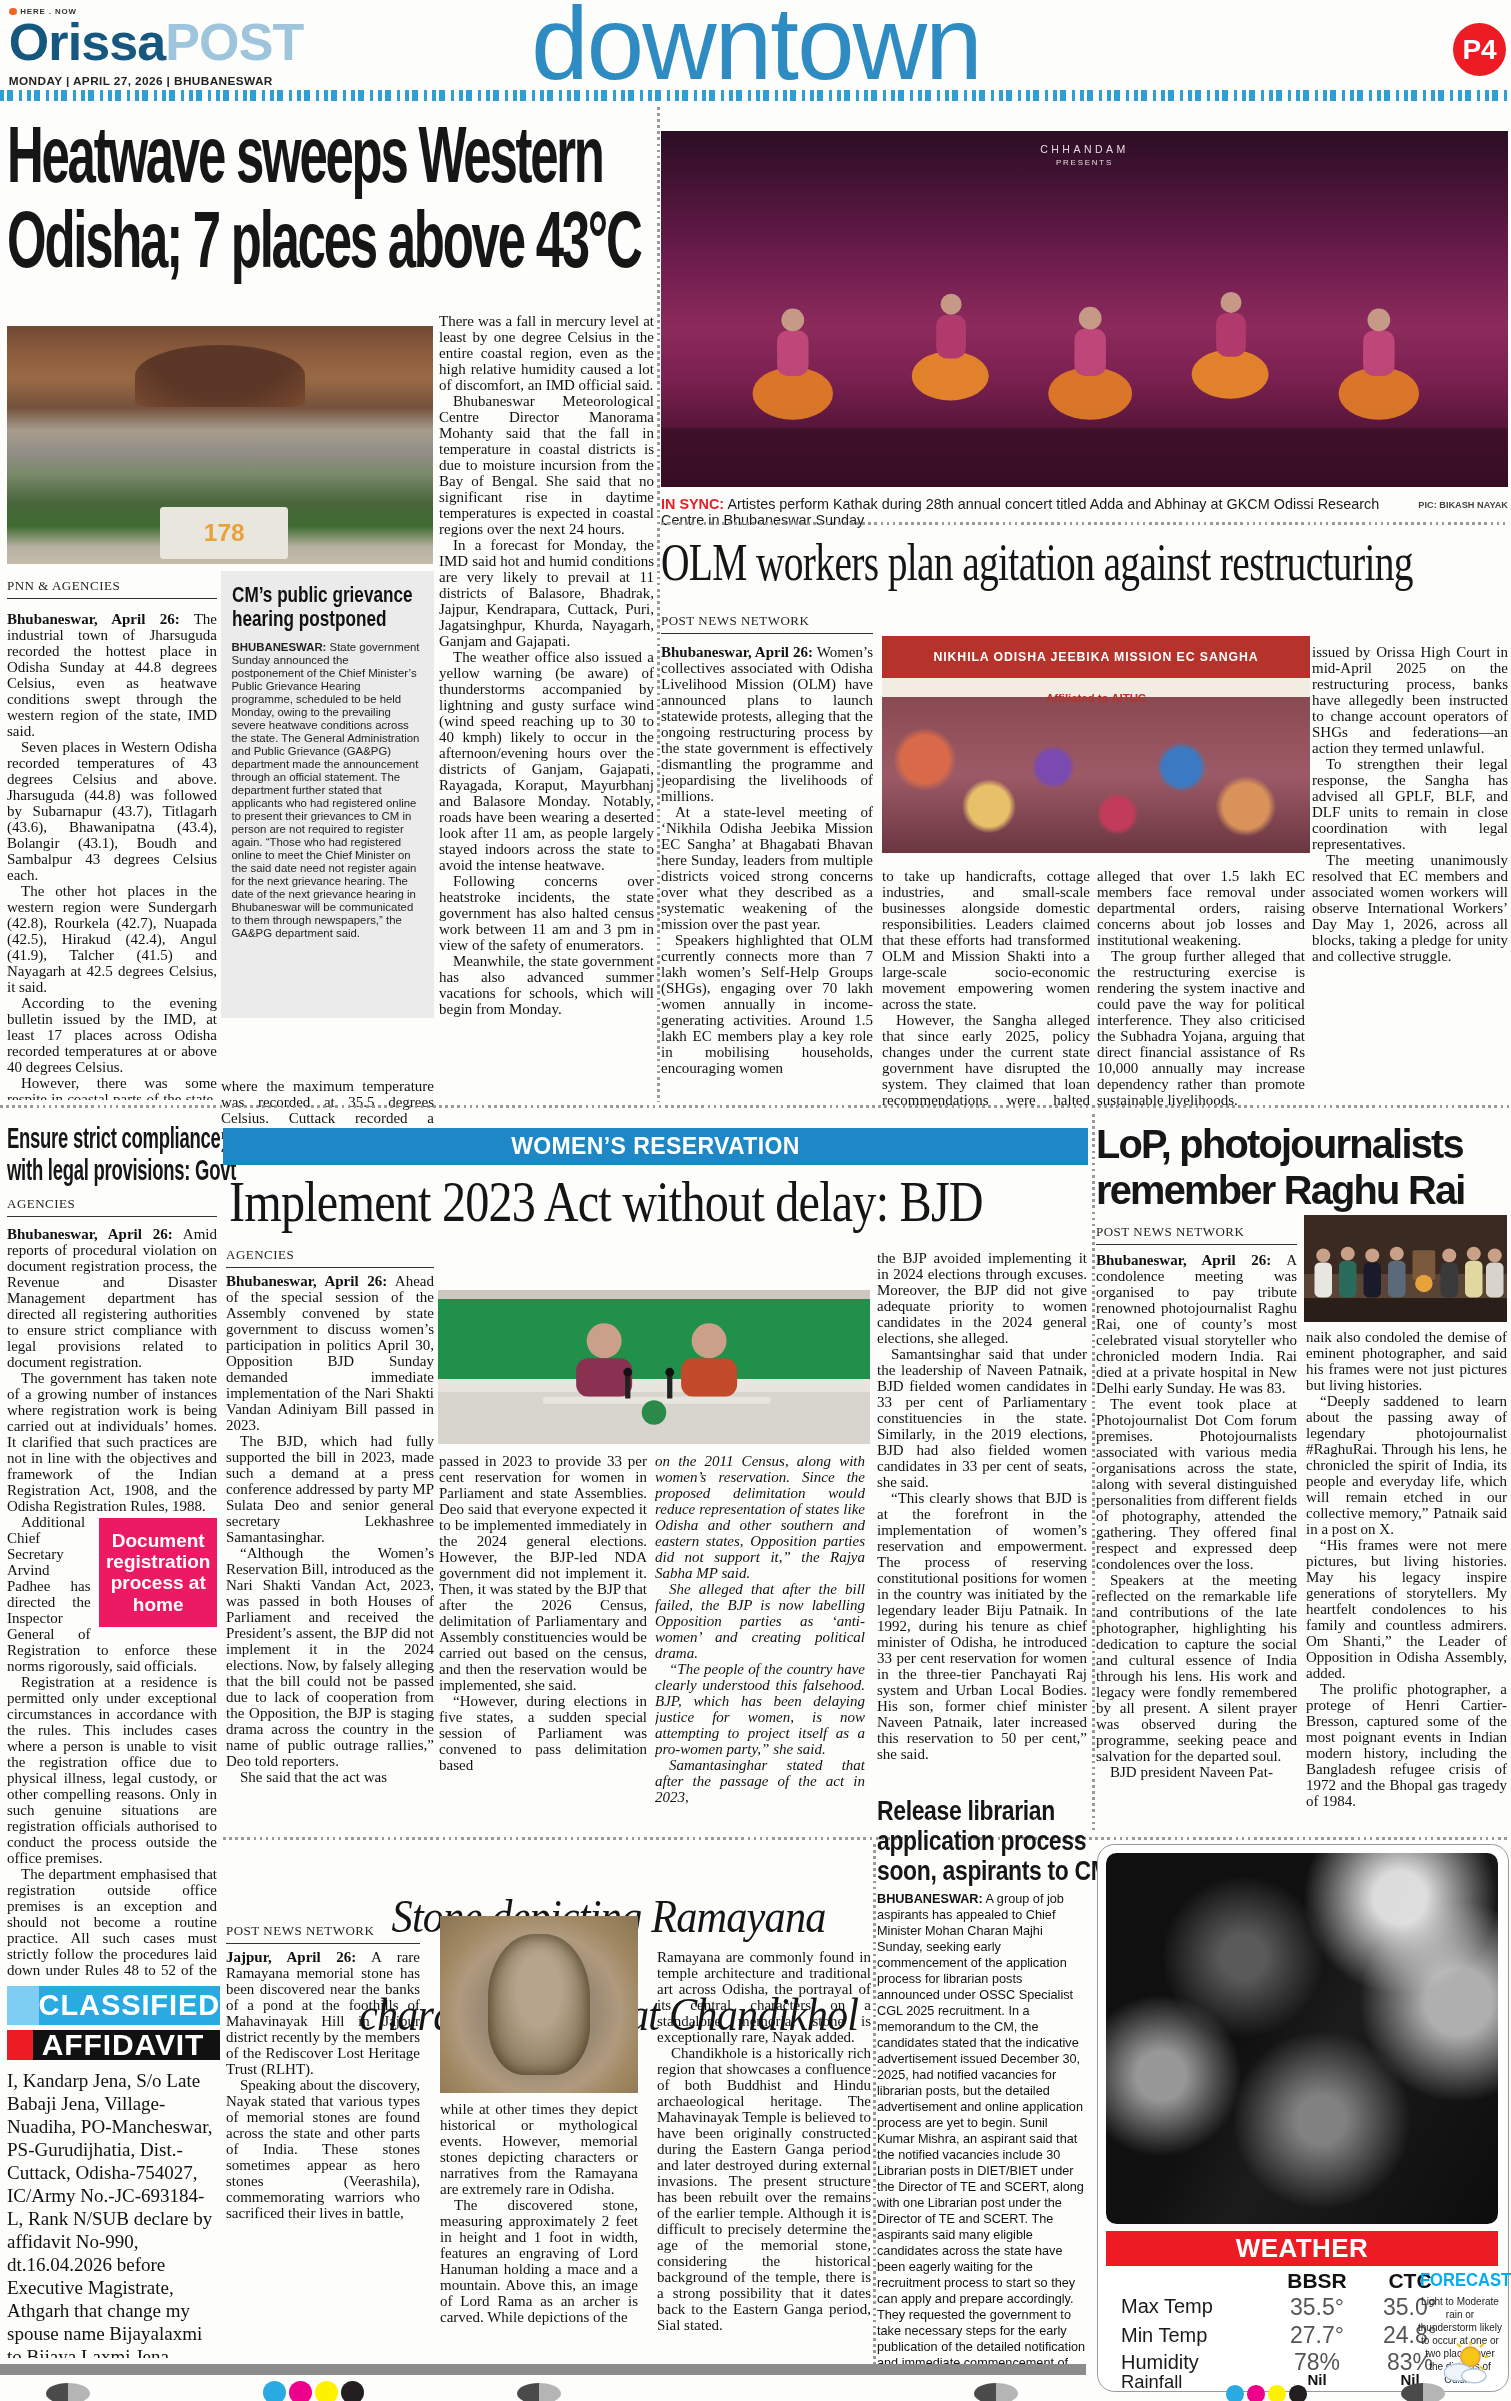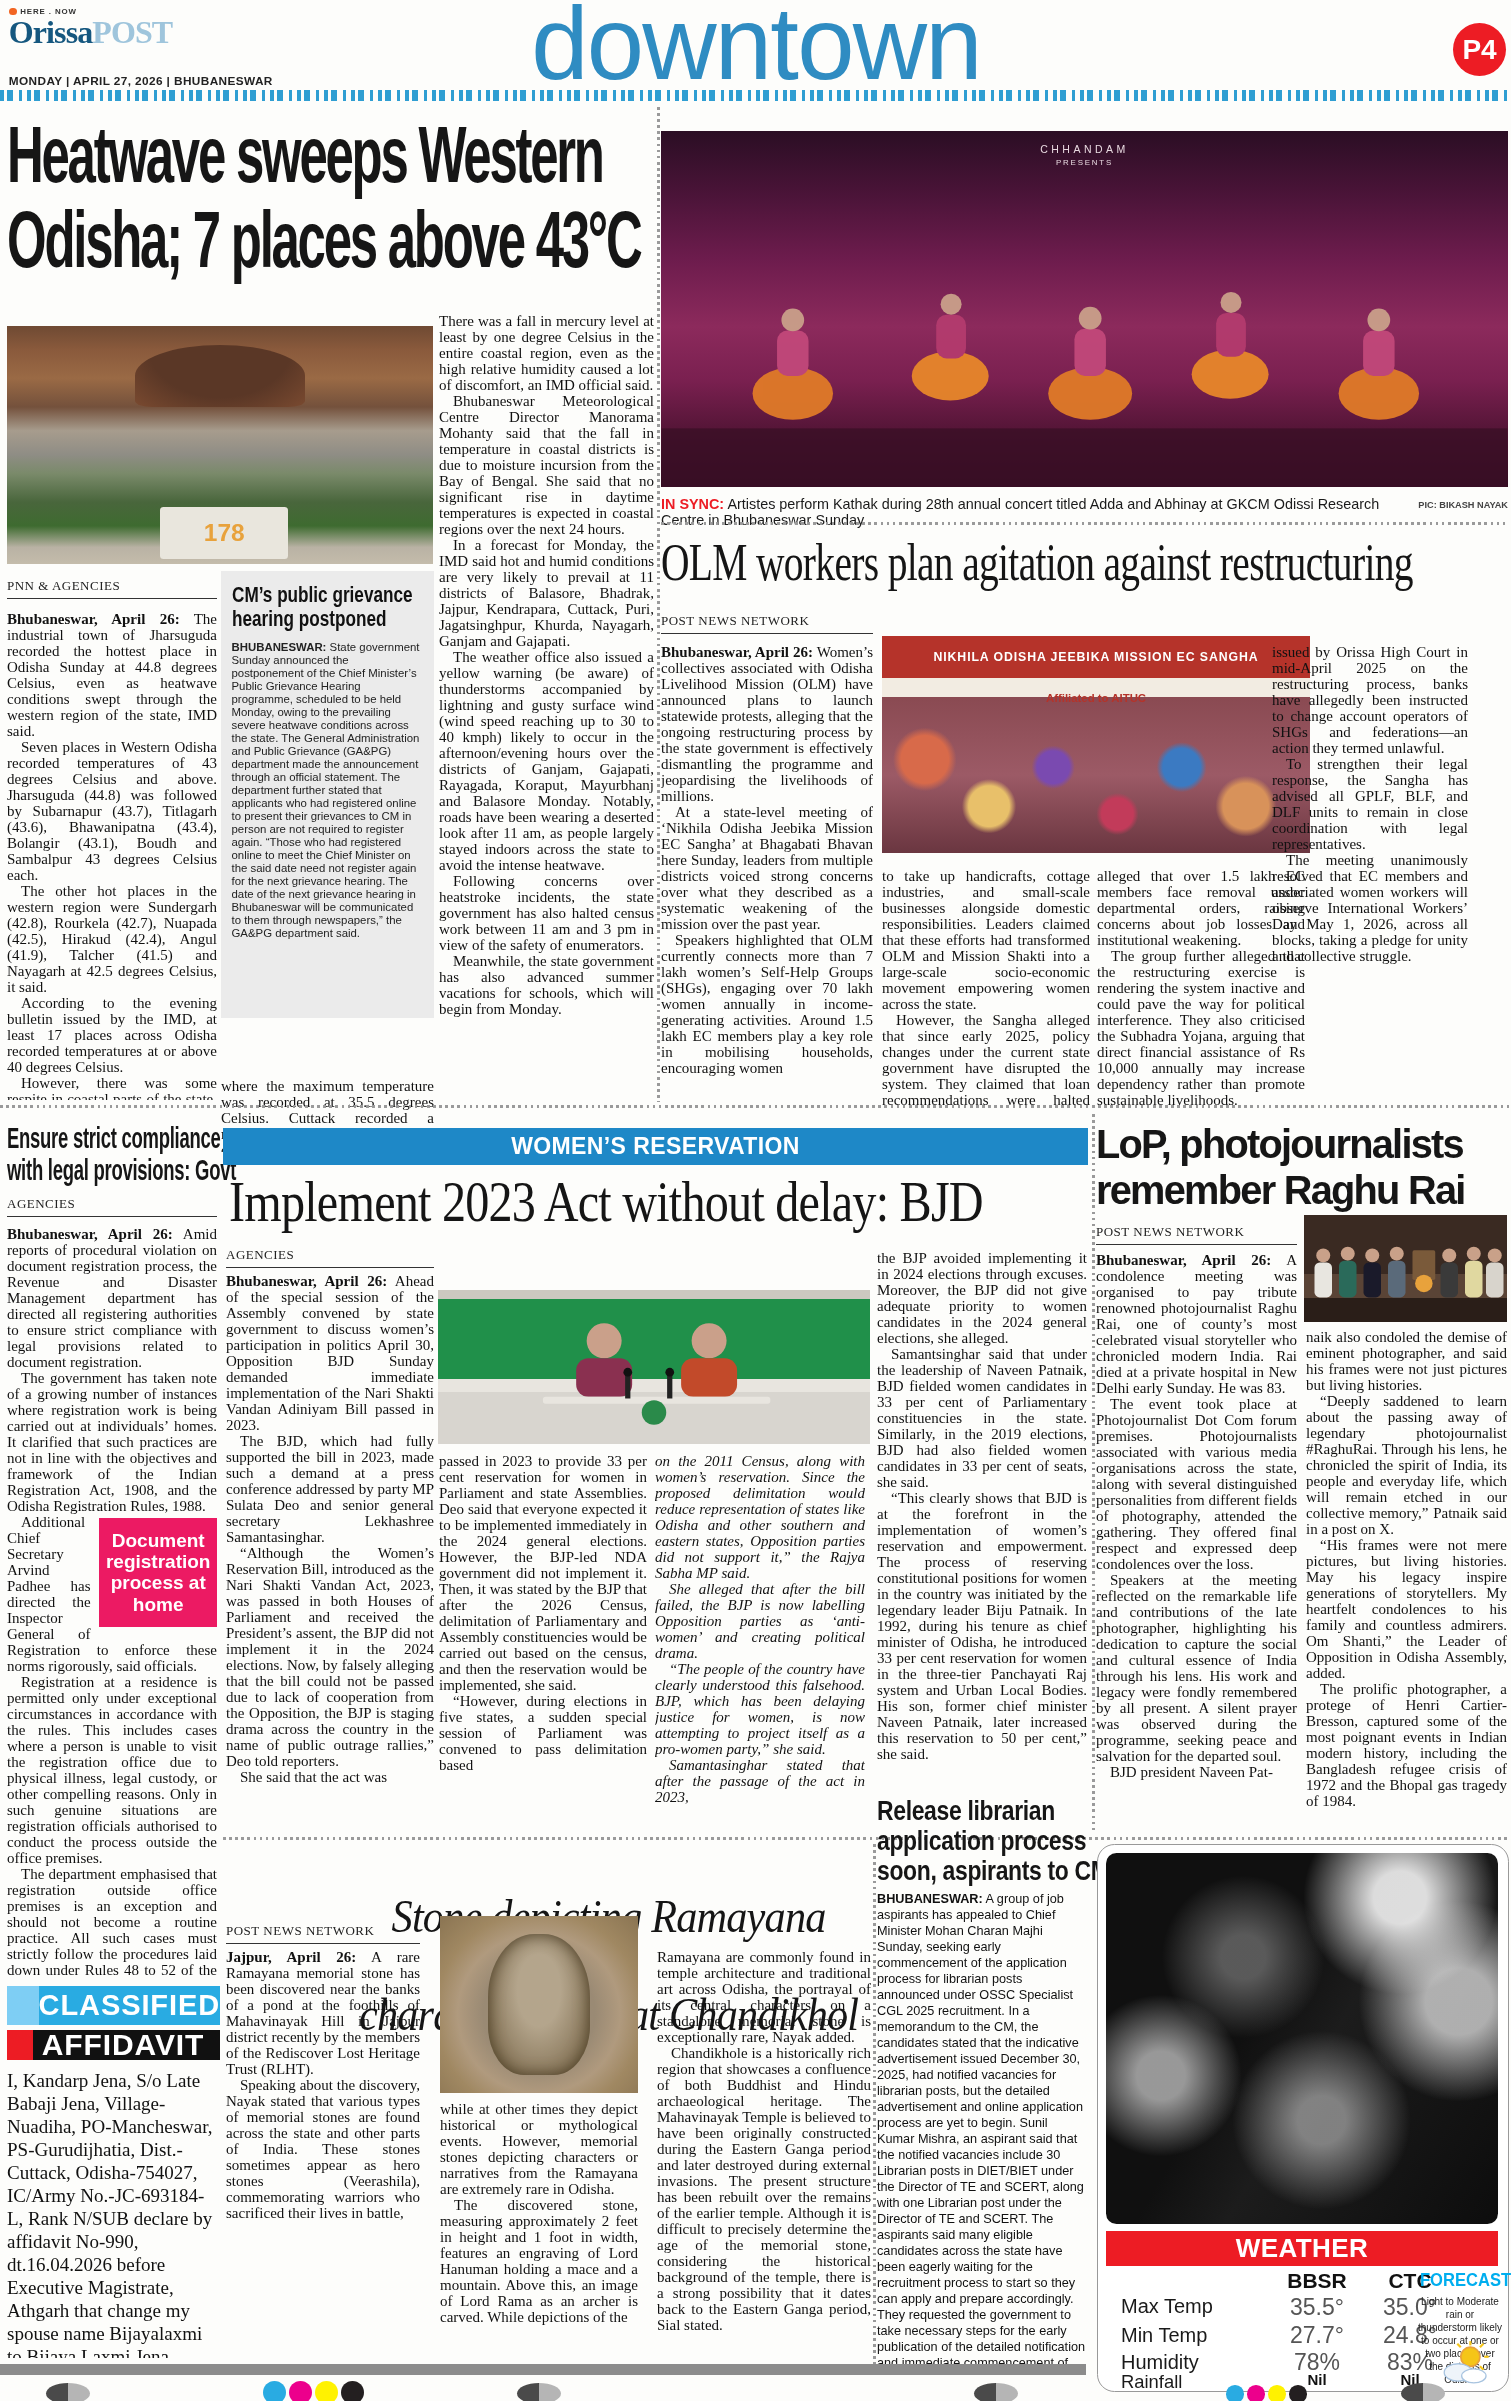--- a/index.html
+++ b/index.html
@@ -1,20 +1,20 @@
 <!DOCTYPE html>
 <html lang="en" style="font-size:14px"><head>
 <meta charset="utf-8">
 <style>
   html,body{margin:0;padding:0;background:#e8e8e8;}
   .page{position:relative;width:1512px;height:2401px;background:#fdfdfb;margin:0 auto;overflow:hidden;
         font-family:"Liberation Serif",serif;color:#111;}
   .abs{position:absolute;}
   
-  .brand{font-family:Liberation Serif, serif;font-weight:bold;font-size:32px;letter-spacing:-0.9px;line-height:1;}
+  .brand{font-family:Liberation Sans, sans-serif;font-weight:bold;font-size:52px;letter-spacing:-0.9px;line-height:1;}
   .brand .o{color:#15577f;} .brand .p{color:#9fc5dc;}
   .tagline{font-family:"Liberation Sans",sans-serif;font-size:7.9px;font-weight:bold;letter-spacing:0.9px;color:#333;display:flex;align-items:center;gap:3.5px;}
   .tagdot{width:7.9px;height:7.9px;border-radius:50%;background:#f26522;display:inline-block;}
   .dateline{font-family:"Liberation Sans",sans-serif;font-size:11.8px;font-weight:bold;letter-spacing:0.4px;color:#222;}
   .section-title{font-family:"Liberation Sans",sans-serif;font-weight:100;font-size:103px;color:#2f8cc2;text-align:center;line-height:88px;letter-spacing:-1.8px;}
   .pbadge{width:53px;height:53px;border-radius:50%;background:#ed1c24;color:#fff;font-family:"Liberation Sans",sans-serif;
           font-weight:bold;font-size:28px;display:flex;align-items:center;justify-content:center;}
   .ticker{height:11.4px;background:
      repeating-linear-gradient(90deg,#2f9ed2 0 3.5px,transparent 3.5px 7px,#2f9ed2 7px 13px,transparent 13px 19px,#2f9ed2 19px 22px,transparent 22px 27px);}
   
@@ -195,21 +195,21 @@
       </div>
   </div>
   <div class="abs col cont" style="left:882px;top:868px;width:208px;height:242px;">
       <p>to take up handicrafts, cottage industries, and small-scale businesses alongside domestic responsibilities. Leaders claimed that these efforts had transformed OLM and Mission Shakti into a large-scale socio-economic movement empowering women across the state.</p>
       <p>However, the Sangha alleged that since early 2025, policy changes under the current state government have disrupted the system. They claimed that loan recommendations were halted from April 2025, restricting financial access for SHGs and impacting livelihood opportunities. Additionally, they</p>
     </div>
   <div class="abs col cont" style="left:1097px;top:868px;width:208px;height:242px;">
       <p>alleged that over 1.5 lakh EC members face removal under departmental orders, raising concerns about job losses and institutional weakening.</p>
       <p>The group further alleged that the restructuring exercise is rendering the system inactive and could pave the way for political interference. They also criticised the Subhadra Yojana, arguing that direct financial assistance of Rs 10,000 annually may increase dependency rather than promote sustainable livelihoods.</p>
     </div>
-  <div class="abs col cont" style="left:1272px;top:644px;width:196px;height:468px;">
+  <div class="abs col cont" style="left:1312px;top:644px;width:196px;height:468px;">
       <p>issued by Orissa High Court in mid-April 2025 on the restructuring process, banks have allegedly been instructed to change account operators of SHGs and federations—an action they termed unlawful.</p>
       <p>To strengthen their legal response, the Sangha has advised all GPLF, BLF, and DLF units to remain in close coordination with legal representatives.</p>
       <p>The meeting unanimously resolved that EC members and associated women workers will observe International Workers’ Day May 1, 2026, across all blocks, taking a pledge for unity and collective struggle.</p>
     </div>
 
   <div class="abs wavy-h" style="left:0;top:1105px;width:1512px;"></div>
 
   <div class="abs hl-cond" style="left:7px;top:1122px;width:350px;font-size:30px;line-height:32px;letter-spacing:-0.4px;transform:scaleX(.615);">
       <p>Ensure strict compliance</p>
       <p>with legal provisions: Govt</p>

